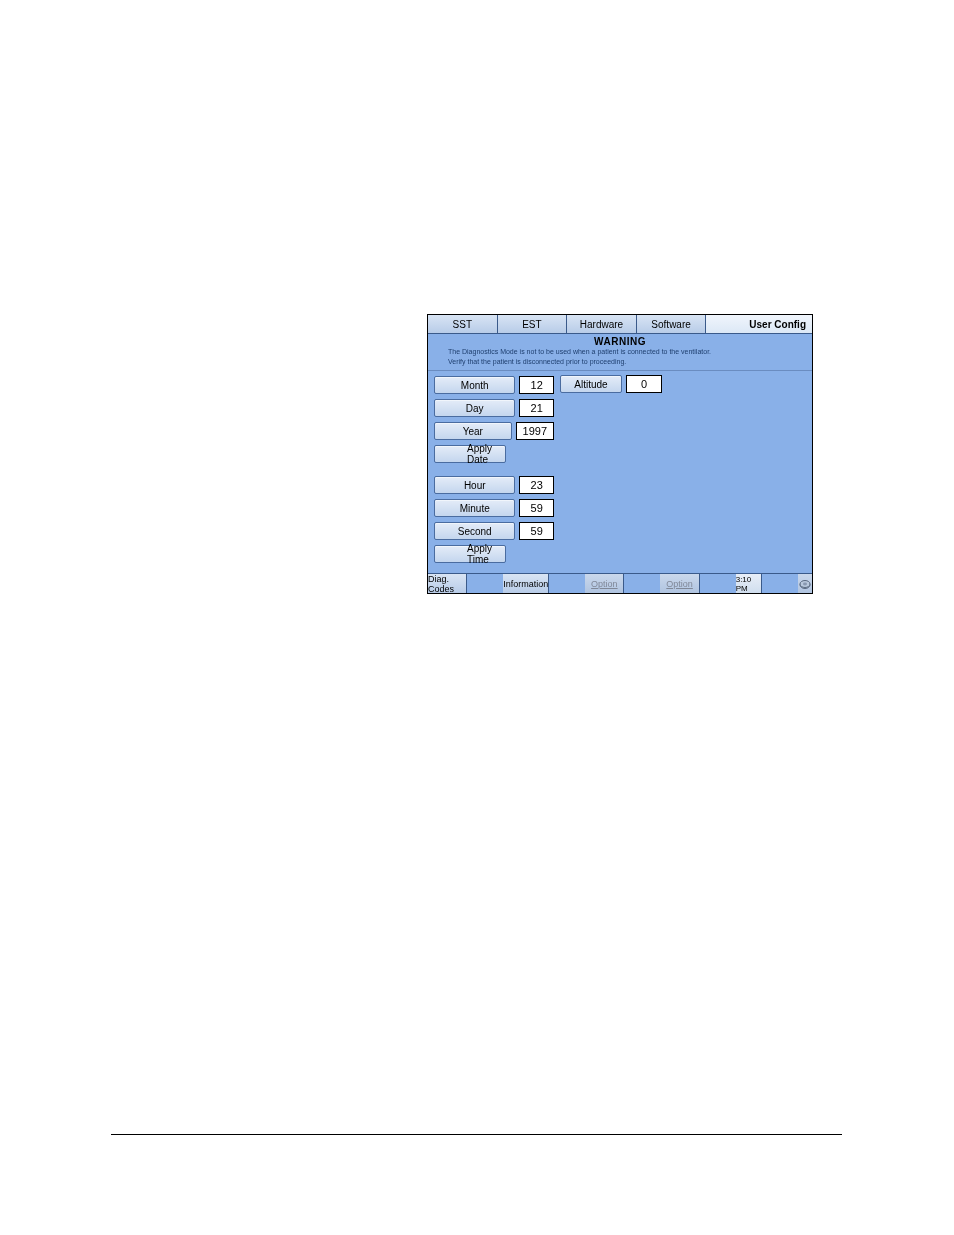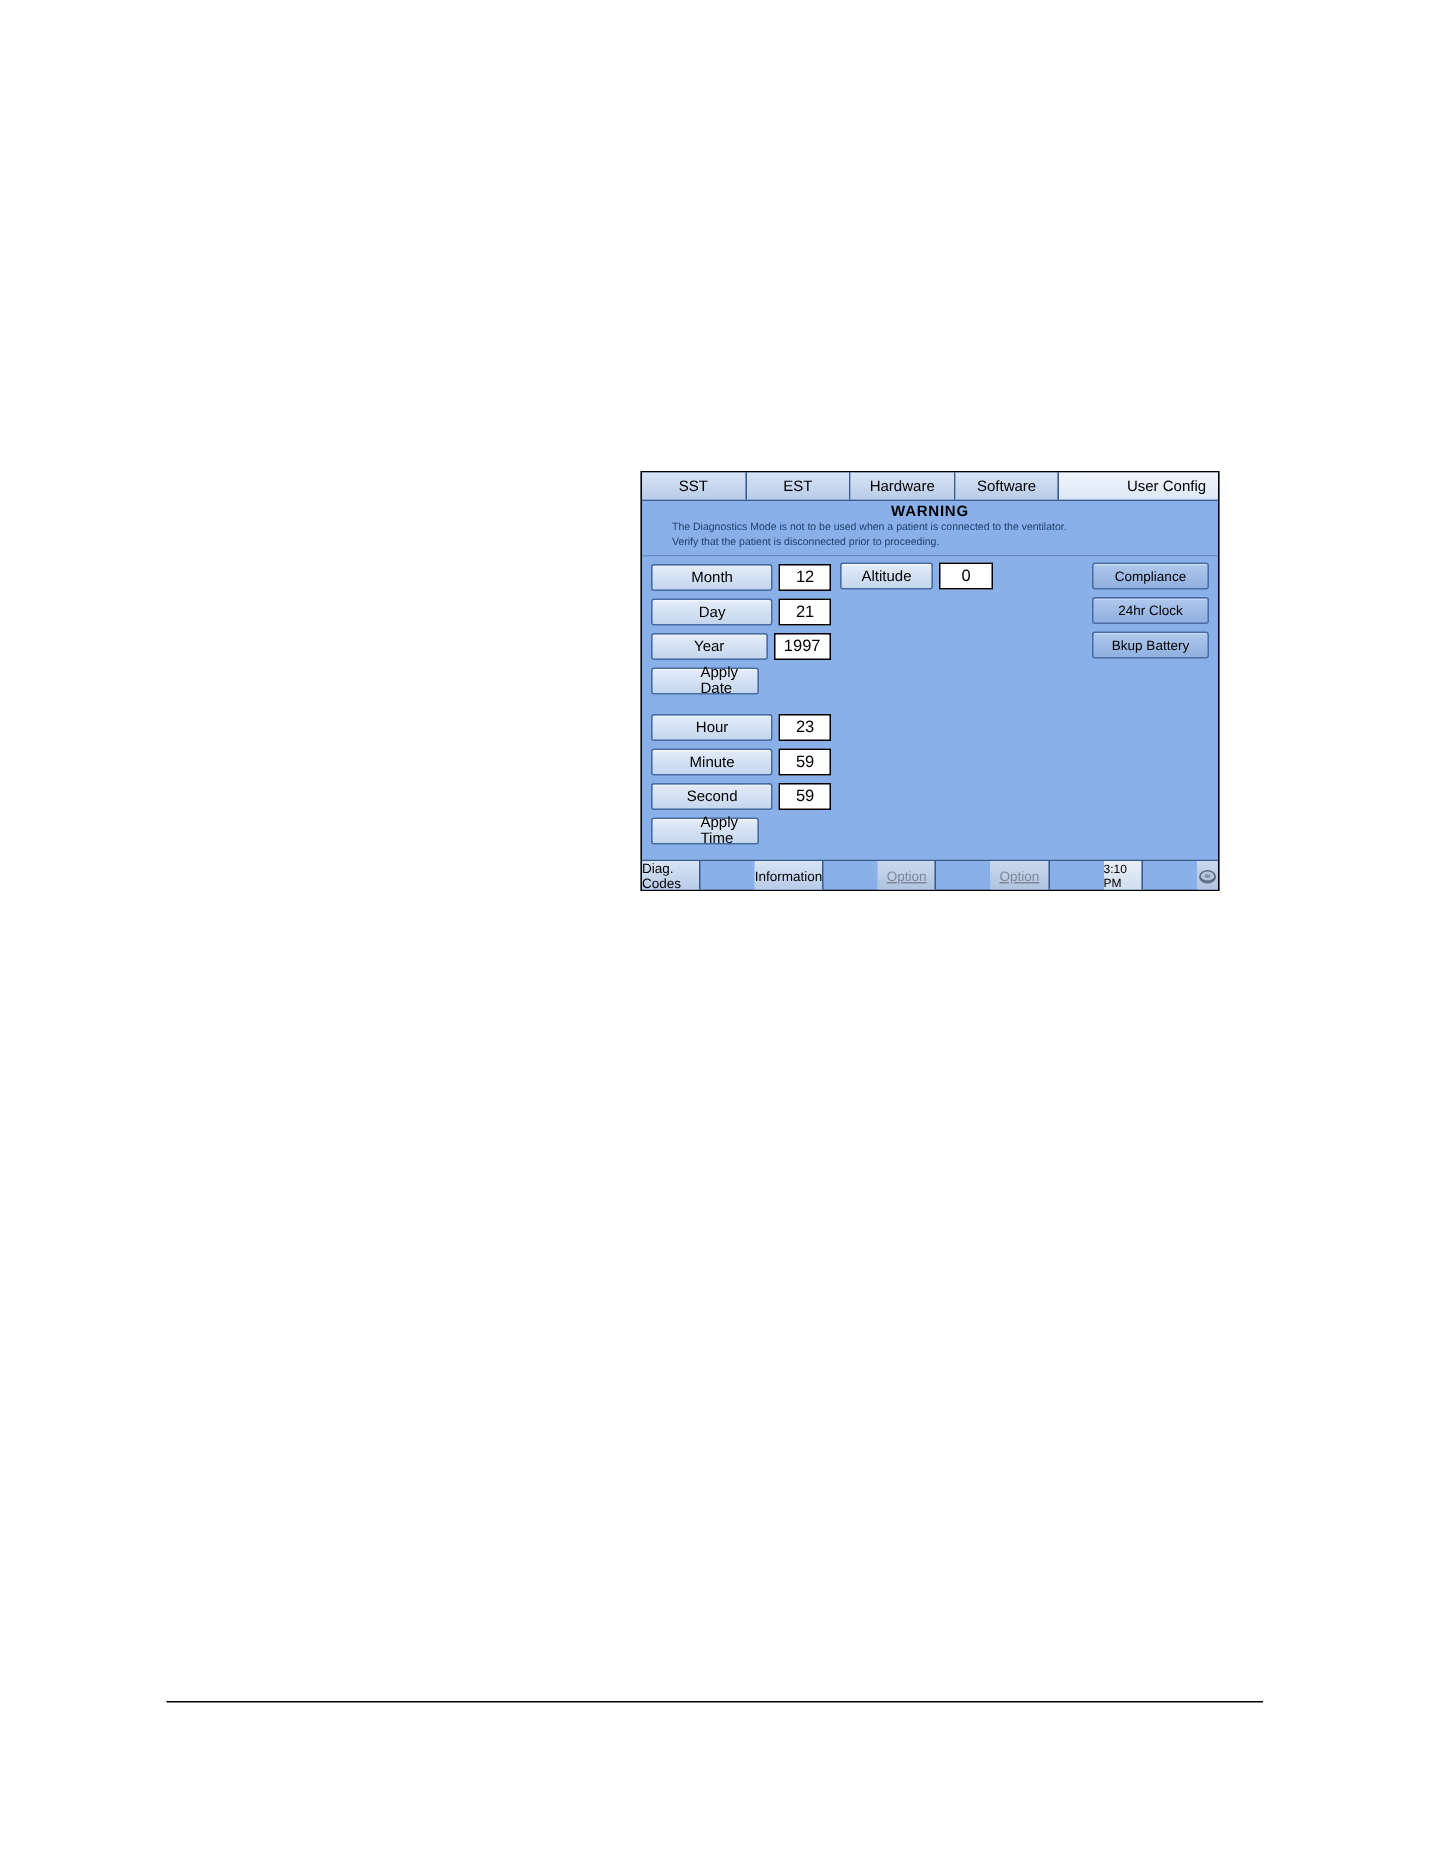--- a/index.html
+++ b/index.html
@@ -30,21 +30,21 @@
       font-size: 10px;
       display: flex;
       align-items: center;
       justify-content: center;
       color: #000;
       cursor: pointer;
     }
     .tab:last-child { border-right: none; }
     .tab.active {
       background: linear-gradient(#f0f5fc, #dce8f6);
-      font-weight: normal;
+      font-weight: bold;
       padding-left: 37px;
     }
     .warning-bar {
       background: #89b0e8;
       padding: 2px 20px 4px;
       border-bottom: 1px solid #6a8cc0;
     }
     .warning-title {
       text-align: center;
       font-size: 10px;
@@ -222,25 +222,20 @@
         <div class="btn btn-apply">Apply Time</div>
       </div>
 
     </div>
 
     <div class="mid-col">
       <div class="btn btn-label" style="width:62px">Altitude</div>
       <div class="val-box">0</div>
     </div>
 
-    <div class="right-col">
-      <div class="right-btn">Compliance</div>
-      <div class="right-btn">24hr Clock</div>
-      <div class="right-btn">Bkup Battery</div>
-    </div>
 
   </div>
 
   <div class="bottom-row">
     <div class="bb bb-diag">Diag. Codes</div>
     <div class="bb bb-info">Information</div>
     <div class="bb bb-opt disabled">Option</div>
     <div class="bb bb-opt disabled">Option</div>
     <div class="bb bb-time">3:10 PM</div>
     <div class="bb bb-icon">

